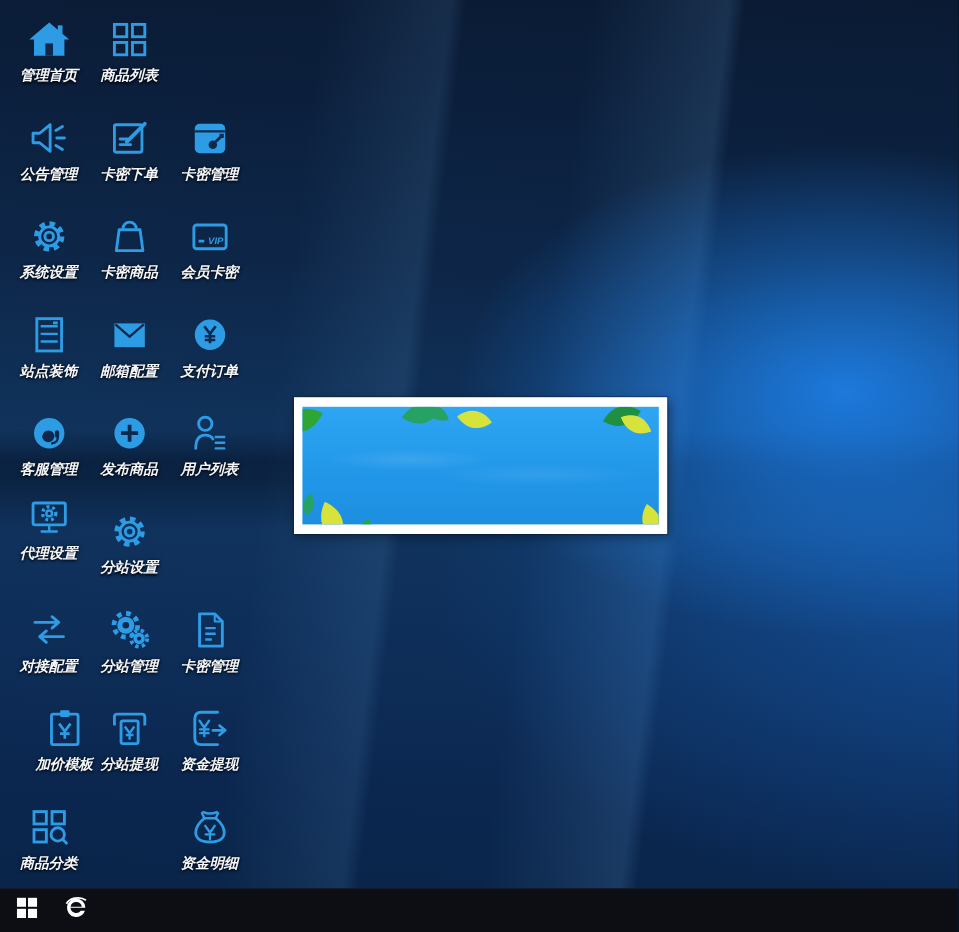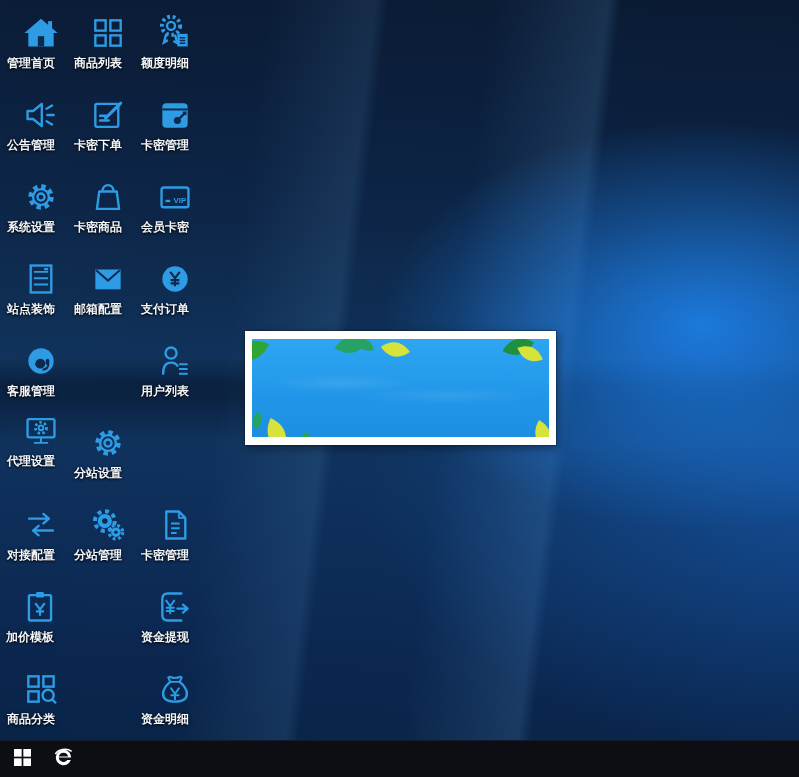--- a/index.html
+++ b/index.html
@@ -13,21 +13,21 @@
     background:
       radial-gradient(ellipse 520px 330px at 88% 42%, rgba(30,130,235,.88), rgba(30,130,235,0) 62%),
       radial-gradient(ellipse 720px 430px at 104% 62%, rgba(25,105,205,.50), rgba(25,105,205,0) 65%),
       linear-gradient(97deg, rgba(130,200,255,0) 30%, rgba(130,200,255,.10) 42%, rgba(130,200,255,0) 43.5%, rgba(130,200,255,0) 55%, rgba(130,200,255,.13) 68%, rgba(130,200,255,0) 69.5%),
       linear-gradient(180deg, rgba(4,14,34,0) 46%, rgba(4,14,34,.5) 49.5%, rgba(4,14,34,.45) 51.5%, rgba(4,14,34,0) 57%),
       linear-gradient(183deg, #0a1a33 0%, #0d2648 30%, #11355f 52%, #0e2f5a 66%, #0b2750 84%, #092345 100%);
   }
   
   .dicon{
     position:absolute;width:67px;height:78px;
-    display:flex;flex-direction:column;cursor:pointer;
+    display:flex;flex-direction:column;align-items:center;cursor:pointer;font-style:italic;
   }
   .ic{height:46px;display:flex;align-items:center;justify-content:center}
   .ic svg{width:38px;height:38px;display:block}
   .lbl{
     font-size:12px;font-weight:bold;line-height:14px;color:#f4f8fc;
     white-space:nowrap;text-shadow:0 1px 2px rgba(0,0,0,.9),0 0 3px rgba(0,0,0,.55);
   }
   
   .banner{
     position:absolute;left:245px;top:331px;width:311px;height:114px;
@@ -70,34 +70,20 @@
         <svg viewBox="0 0 48 48" fill="none" stroke="var(--ic)" stroke-width="3">
       <rect x="8" y="8" width="13" height="13"></rect>
           <rect x="27" y="8" width="13" height="13"></rect>
       <rect x="8" y="27" width="13" height="13"></rect>
           <rect x="27" y="27" width="13" height="13"></rect>
     </svg>
       </span>
     <span class="lbl">商品列表</span>
   </div>
 
-  <div class="dicon" style="left:141px;top:10px">
-    <span class="ic">
-        <svg viewBox="0 0 48 48">
-      <g fill="none" stroke="var(--ic)">
-        <circle cx="19" cy="15" r="11.5" stroke-width="5" stroke-dasharray="3.5 3.5"></circle>
-        <circle cx="19" cy="15" r="5" stroke-width="3"></circle>
-        <path d="M13 25 L10 36 L15 33 M24 26 L27 37 L22 34" stroke-width="3"></path>
-      </g>
-      <rect x="27" y="25" width="13" height="16" fill="var(--ic)"></rect>
-      <path d="M30 30 h7 M30 33.5 h7 M30 37 h7" stroke="var(--dk)" stroke-width="1.8"></path>
-    </svg>
-      </span>
-    <span class="lbl">额度明细</span>
-  </div>
 
 
   <div class="dicon" style="left:7px;top:92px">
     <span class="ic">
         <svg viewBox="0 0 48 48" fill="none" stroke="var(--ic)" stroke-width="3" stroke-linejoin="round" stroke-linecap="round">
       <path d="M7 19 v10 h7 l11 9 V10 l-11 9 Z"></path>
       <path d="M31 16 l7 -4 M32 24 h8 M31 32 l7 4"></path>
     </svg>
       </span>
     <span class="lbl">公告管理</span>
@@ -197,20 +183,29 @@
       <circle cx="24" cy="24" r="16" fill="var(--ic)"></circle>
       <circle cx="23" cy="27" r="6.5" fill="var(--dk)"></circle>
       <path d="M15 26 a8.5 8.5 0 0 1 16 -2" stroke="var(--ic)" stroke-width="4" fill="none"></path>
       <path d="M33 27 q1 7 -7 8" stroke="var(--dk)" stroke-width="2.5" fill="none"></path>
       <rect x="30" y="21" width="4.5" height="8" rx="2.2" fill="var(--dk)"></rect>
     </svg>
       </span>
     <span class="lbl">客服管理</span>
   </div>
 
+  <div class="dicon" style="left:74px;top:338px">
+    <span class="ic">
+        <svg viewBox="0 0 48 48">
+      <circle cx="24" cy="24" r="16" fill="var(--ic)"></circle>
+      <path d="M24 15 v18 M15 24 h18" stroke="var(--dk)" stroke-width="4" fill="none"></path>
+    </svg>
+      </span>
+    <span class="lbl">发布商品</span>
+  </div>
 
   <div class="dicon" style="left:141px;top:338px">
     <span class="ic">
         <svg viewBox="0 0 48 48" fill="none" stroke="var(--ic)" stroke-width="3" stroke-linecap="round">
       <circle cx="19" cy="14" r="7"></circle>
       <path d="M9 40 q0 -14 10 -14 q6 0 8 4"></path>
       <path d="M30 28 h9 M30 34 h9 M30 40 h9" stroke-width="2.5"></path>
     </svg>
       </span>
     <span class="lbl">用户列表</span>
@@ -268,31 +263,41 @@
     <span class="ic">
         <svg viewBox="0 0 48 48" fill="none" stroke="var(--ic)" stroke-linejoin="round">
       <path d="M13 7 h16 l8 8 v26 H13 Z" stroke-width="3"></path>
       <path d="M29 7 v8 h8" stroke-width="2.2"></path>
       <path d="M19 22 h11 M19 28 h11 M19 34 h7" stroke-width="2.5"></path>
     </svg>
       </span>
     <span class="lbl">卡密管理</span>
   </div>
 
-  <div class="dicon" style="left:6px;top:584px">
+  <div class="dicon" style="left:20px;top:584px">
     <span class="ic">
         <svg viewBox="0 0 48 48" fill="none" stroke="var(--ic)">
       <rect x="10" y="9" width="28" height="32" rx="2" stroke-width="3"></rect>
       <rect x="19" y="5" width="10" height="7" rx="1.5" fill="var(--ic)" stroke="none"></rect>
       <path d="M18 19 l6 8 6 -8 M24 27 v8 M19 29.5 h10" stroke-width="2.8"></path>
     </svg>
       </span>
     <span class="lbl">加价模板</span>
   </div>
 
+  <div class="dicon" style="left:74px;top:584px">
+    <span class="ic">
+        <svg viewBox="0 0 48 48" fill="none" stroke="var(--ic)" stroke-width="3" stroke-linejoin="round">
+      <path d="M8 21 V12 q0 -3 3 -3 h26 q3 0 3 3 v9"></path>
+      <rect x="15" y="16" width="18" height="24" rx="2"></rect>
+      <path d="M19 22 l5 7 5 -7 M24 29 v7 M20 31 h8" stroke-width="2.5"></path>
+    </svg>
+      </span>
+    <span class="lbl">分站提现</span>
+  </div>
 
   <div class="dicon" style="left:141px;top:584px">
     <span class="ic">
         <svg viewBox="0 0 48 48" fill="none" stroke="var(--ic)" stroke-linejoin="round" stroke-linecap="round">
       <path d="M32 7 h-17 q-7 0 -7 7 v20 q0 7 7 7 h17" stroke-width="3"></path>
       <path d="M13 16 l5 7 5 -7 M18 23 v9 M13.5 25 h9 M13.5 29 h9" stroke-width="2.5"></path>
       <path d="M27 26 h13 M40 26 l-6 -5 M40 26 l-6 5" stroke-width="2.8"></path>
     </svg>
       </span>
     <span class="lbl">资金提现</span>

